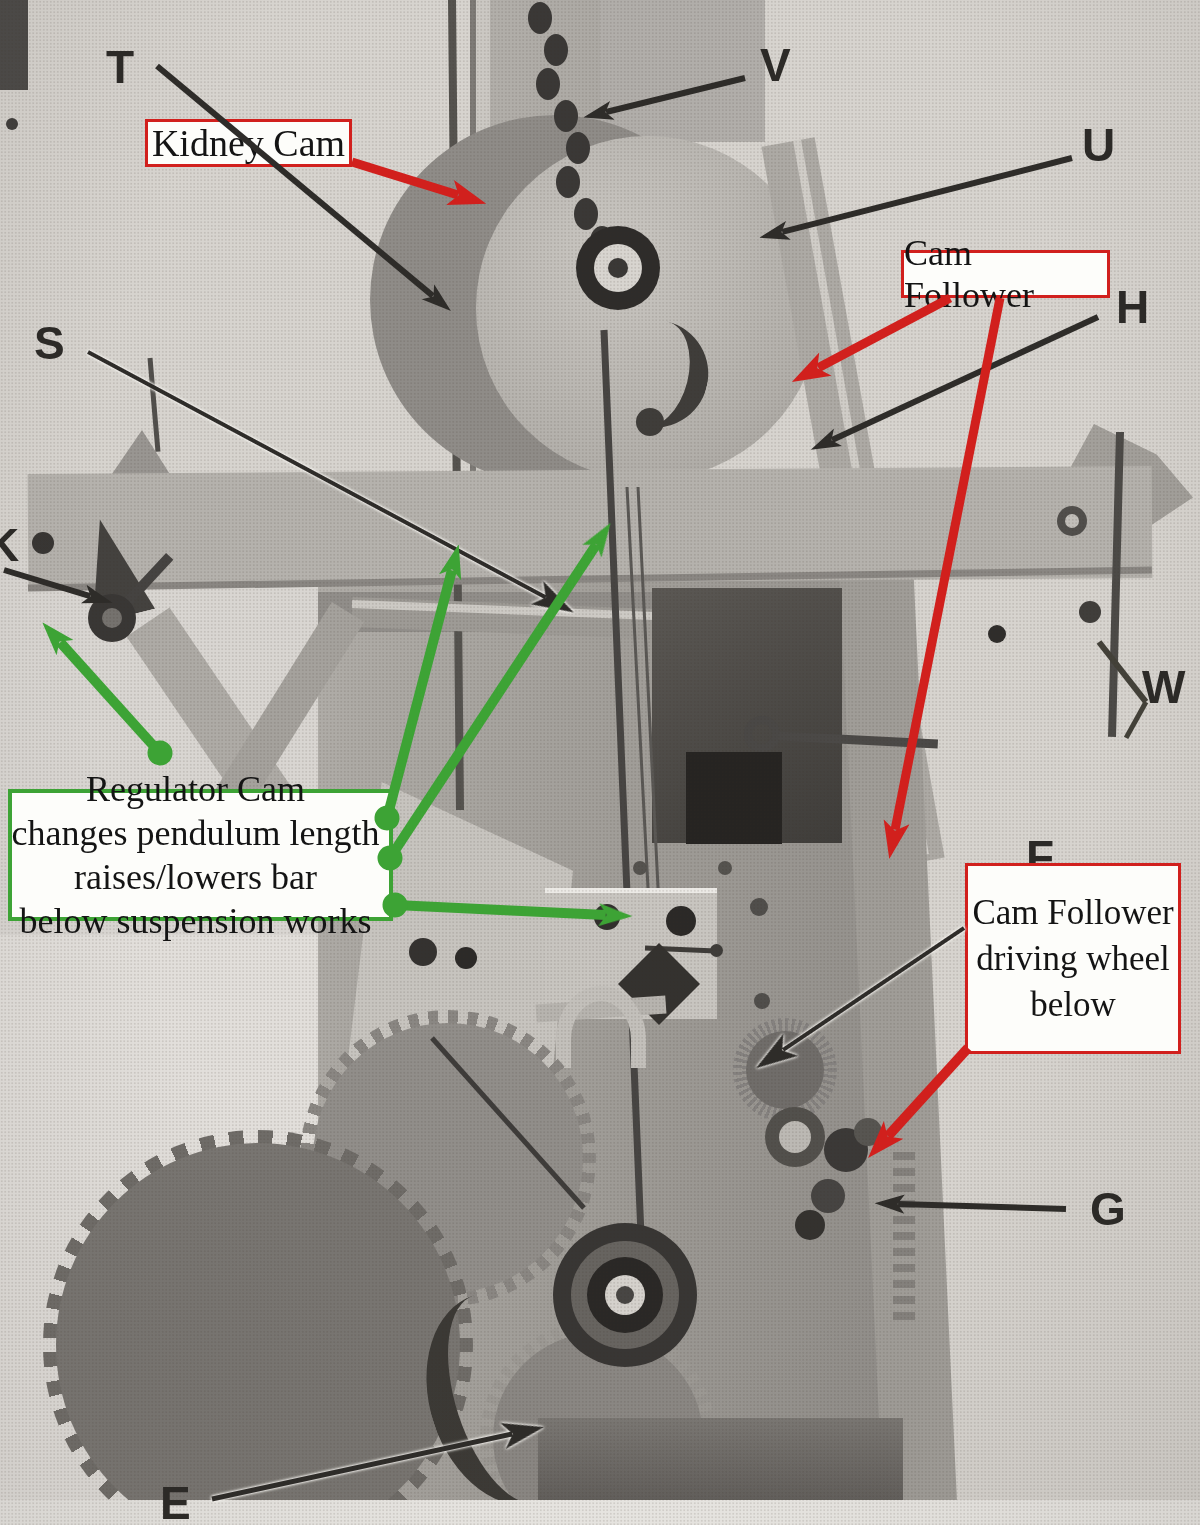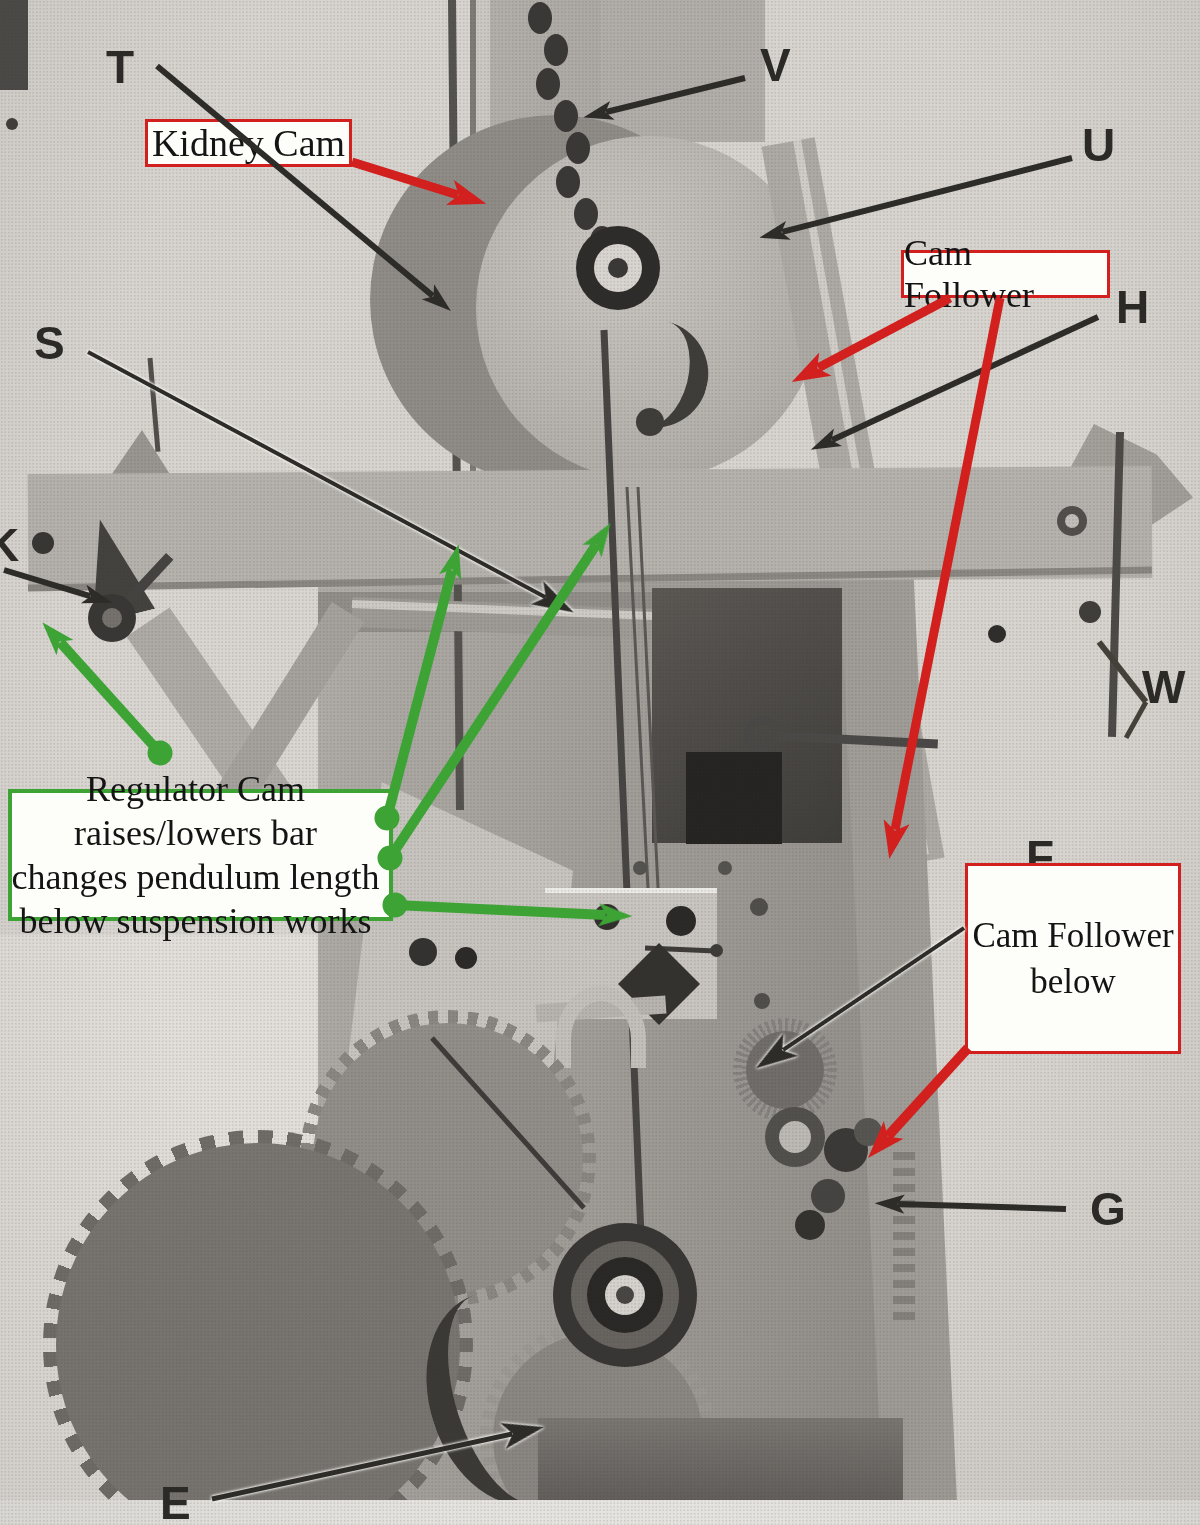--- a/index.html
+++ b/index.html
@@ -186,26 +186,27 @@
   <div class="arrow green" data-from="395,905" style="height: 10px; left: 395px; top: 905px; width: 211.237px; transform: rotate(0.0473579rad) translateY(-50%);"></div>
 
   <div class="cbox red-border" style="left:145px;top:119px;width:207px;height:48px;font-size:38px;">
     <span>Kidney Cam</span>
   </div>
   <div class="cbox red-border" style="left:901px;top:250px;width:209px;height:48px;font-size:36px;">
     <span>Cam Follower</span>
   </div>
   <div class="cbox green-border col" style="left:8px;top:744px;width:385px;height:132px;font-size:36px;line-height:44px;align-items:center;padding-right:10px;white-space:nowrap;margin-top:45px;">
     <span>Regulator Cam</span>
+    <span>changes pendulum length</span>
     <span>raises/lowers bar</span>
-    <span>changes pendulum length</span>
     <span>below suspension works</span>
   </div>
   <div class="cbox red-border col" style="left:965px;top:863px;width:216px;height:191px;font-size:35px;line-height:46px;">
     <span>Cam Follower</span>
+    <span>driving wheel</span>
     <span>below</span>
   </div>
 
   <span class="ltr" style="left:106px;top:44px;">T</span>
   <span class="ltr" style="left:760px;top:42px;">V</span>
   <span class="ltr" style="left:1082px;top:122px;">U</span>
   <span class="ltr" style="left:1116px;top:284px;">H</span>
   <span class="ltr" style="left:34px;top:320px;">S</span>
   <span class="ltr" style="left:-14px;top:522px;">K</span>
   <span class="ltr" style="left:1142px;top:664px;">W</span>

